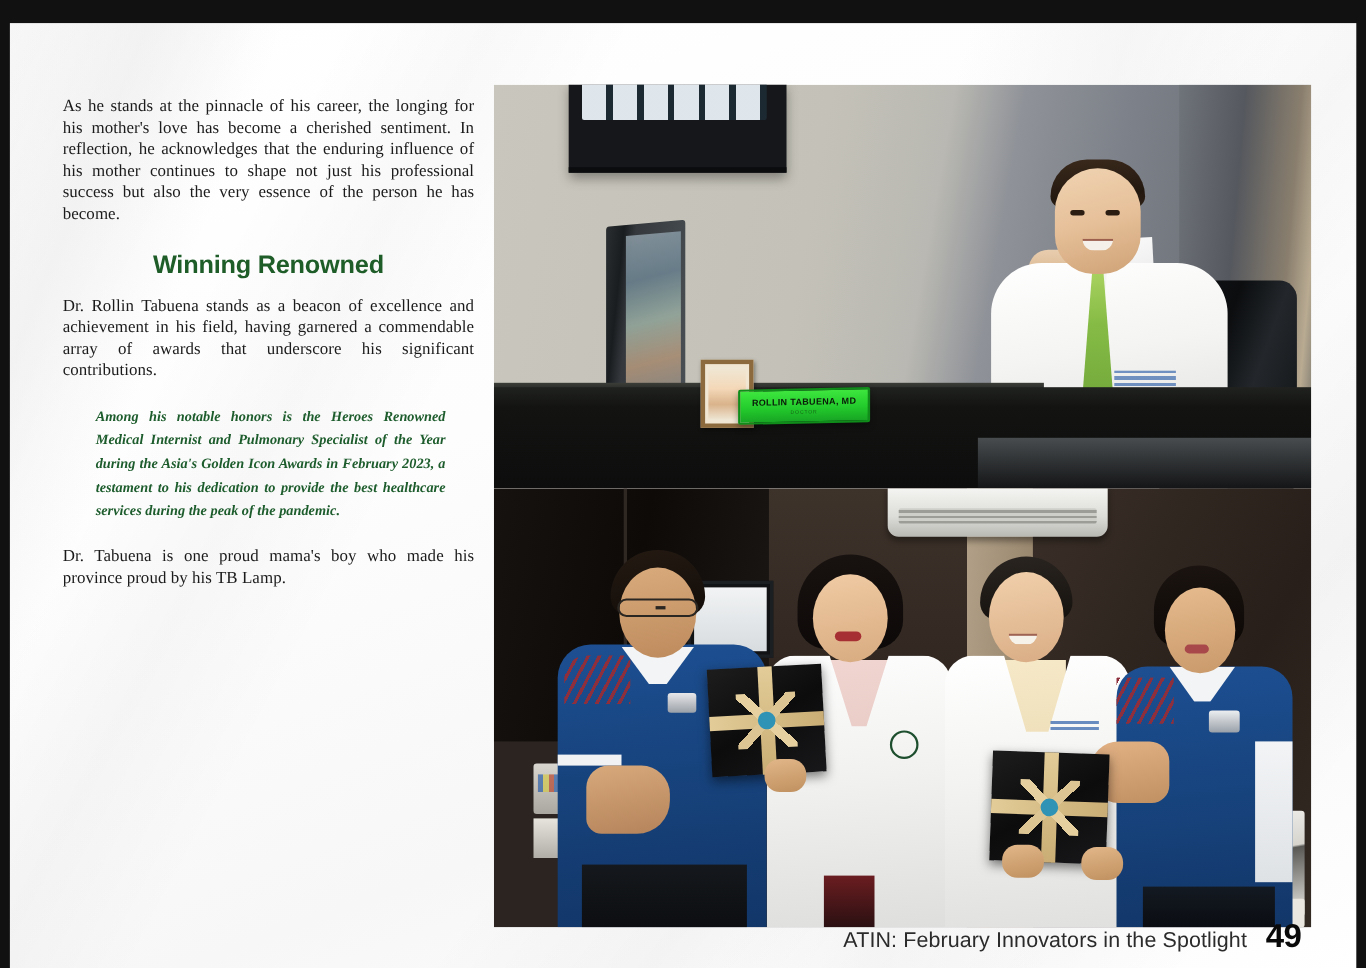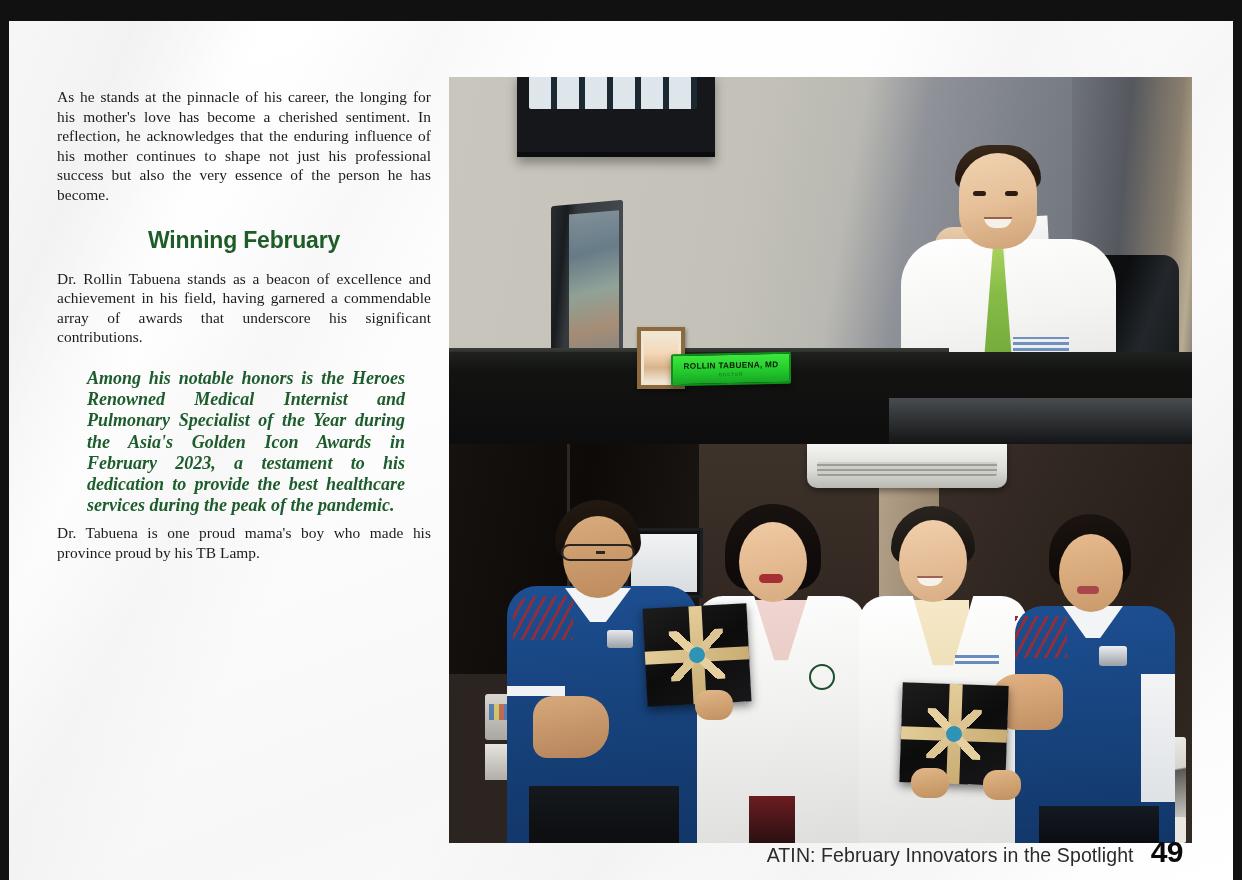--- a/index.html
+++ b/index.html
@@ -60,33 +60,33 @@
     font-weight: bold;
     color: #1e5c28;
     text-align: center;
     letter-spacing: -0.2px;
     margin-top: 22px;
     margin-bottom: 15px;
   }
 
   .green-par {
     font-family: "Liberation Serif", serif;
-    font-size: 18px;
+    font-size: 13px;
     line-height: 21.2px;
     font-weight: bold;
     font-style: italic;
     color: #1d5c2c;
     text-align: justify;
     text-justify: inter-word;
     margin-left: 30px;
     width: 318px;
   }
   .green-gap { margin-top: 21px; }
 
-  .tail-par { margin-top: 7px; }
+  .tail-par { margin-top: 22px; }
 
   
   .photo-stack {
     position: absolute;
     left: 440px; top: 56px;
     width: 743px; height: 766px;
     overflow: hidden;
   }
   .photo {
     position: absolute;
@@ -544,21 +544,21 @@
 <body>
 
 <div class="page-frame">
   <div class="page-sheet">
     <div class="sheet-sheen"></div>
 
     <div class="text-col">
 
       <p class="body-par">As he stands at the pinnacle of his career, the longing for his mother's love has become a cherished sentiment. In reflection, he acknowledges that the enduring influence of his mother continues to shape not just his professional success but also the very essence of the person he has become.</p>
 
-      <h2 class="section-head">Winning February</h2>
+      <h2 class="section-head">Winning Renowned</h2>
 
       <p class="body-par">Dr. Rollin Tabuena stands as a beacon of excellence and achievement in his field, having garnered a commendable array of awards that underscore his significant contributions.</p>
 
       <p class="green-par green-gap">Among his notable honors is the Heroes Renowned Medical Internist and Pulmonary Specialist of the Year during  the Asia's Golden Icon Awards in February 2023,  a testament to his dedication to provide the best healthcare services during the peak of the pandemic.</p>
 
 
       <p class="body-par tail-par">Dr. Tabuena is one proud mama's boy who made his province proud by his TB Lamp.</p>
     </div>
 
     <div class="photo-stack">

